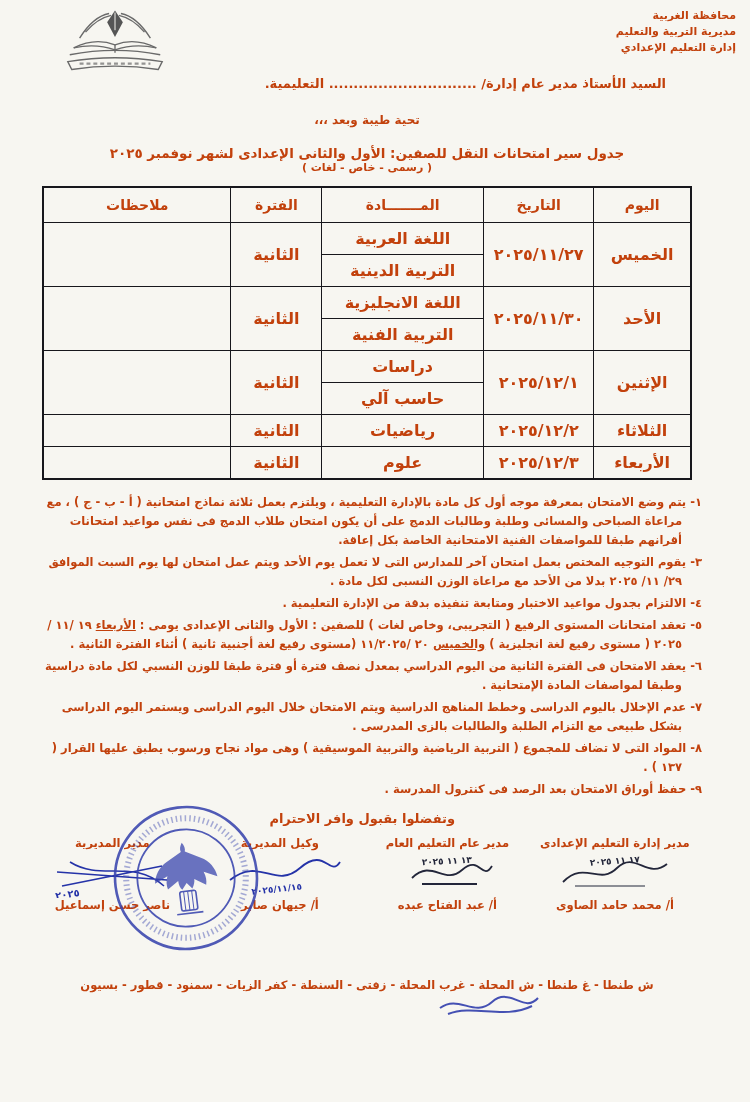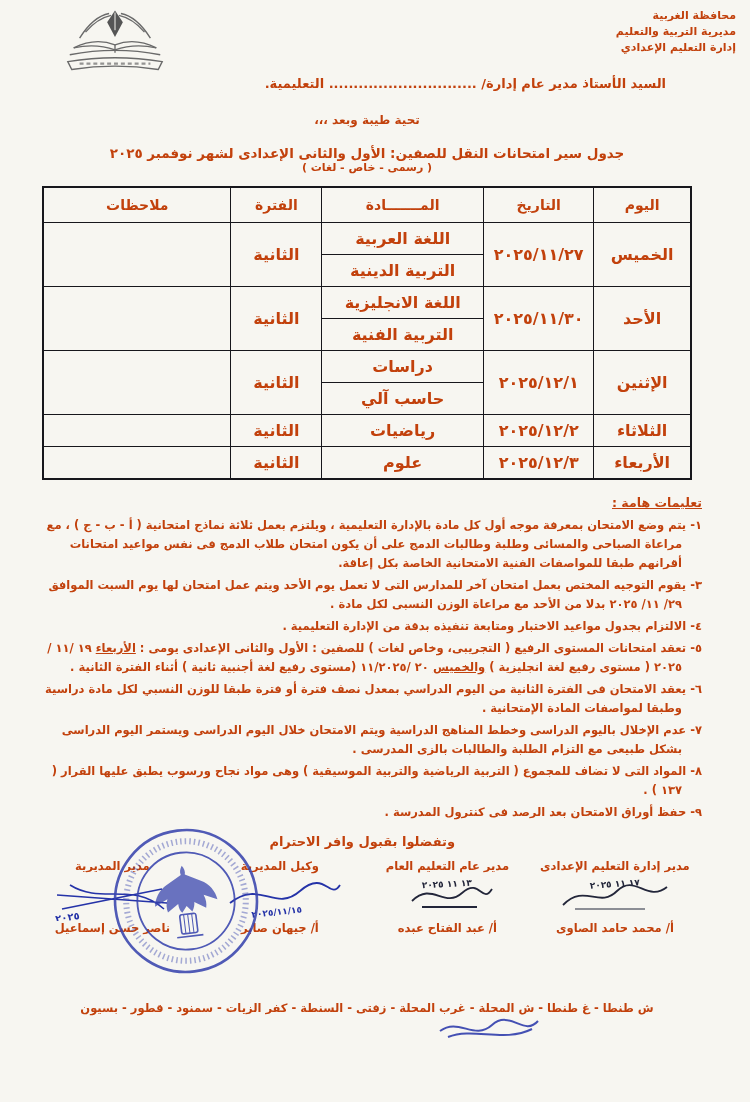--- a/index.html
+++ b/index.html
@@ -188,21 +188,20 @@
         <td class="day">الأربعاء</td>
         <td class="date">٢٠٢٥/١٢/٣</td>
         <td class="subj">علوم</td>
         <td>الثانية</td>
         <td class="notes"></td>
       </tr>
     </tbody>
       </table>
 
     <div class="instructions">
-      <div class="inst-title">تعليمات هامة :</div>
 
       <div class="inst-item">
         <span class="num">١-</span><span>يتم وضع الامتحان بمعرفة موجه أول كل مادة بالإدارة التعليمية ، ويلتزم بعمل ثلاثة نماذج امتحانية ( أ - ب - ج ) ، مع مراعاة الصباحى والمسائى وطلبة وطالبات الدمج على أن يكون امتحان طلاب الدمج فى نفس مواعيد امتحانات أقرانهم طبقا للمواصفات الفنية الامتحانية الخاصة بكل إعاقة.</span>
       </div>
       <div class="inst-item">
         <span class="num">٣-</span><span>يقوم التوجيه المختص بعمل امتحان آخر للمدارس التى لا تعمل يوم الأحد ويتم عمل امتحان لها يوم السبت الموافق ٢٩/ ١١/ ٢٠٢٥ بدلا من الأحد مع مراعاة الوزن النسبى لكل مادة .</span>
       </div>
       <div class="inst-item">
         <span class="num">٤-</span><span>الالتزام بجدول مواعيد الاختبار ومتابعة تنفيذه بدقة من الإدارة التعليمية .</span>
       </div>

